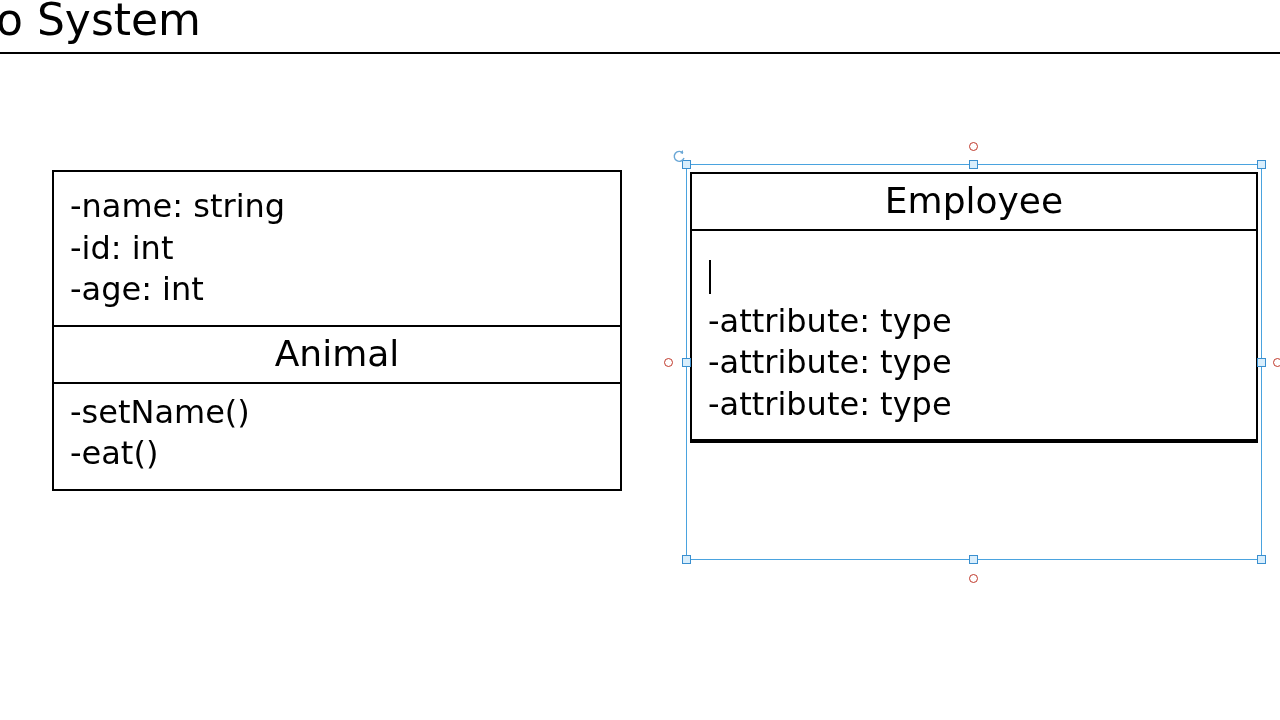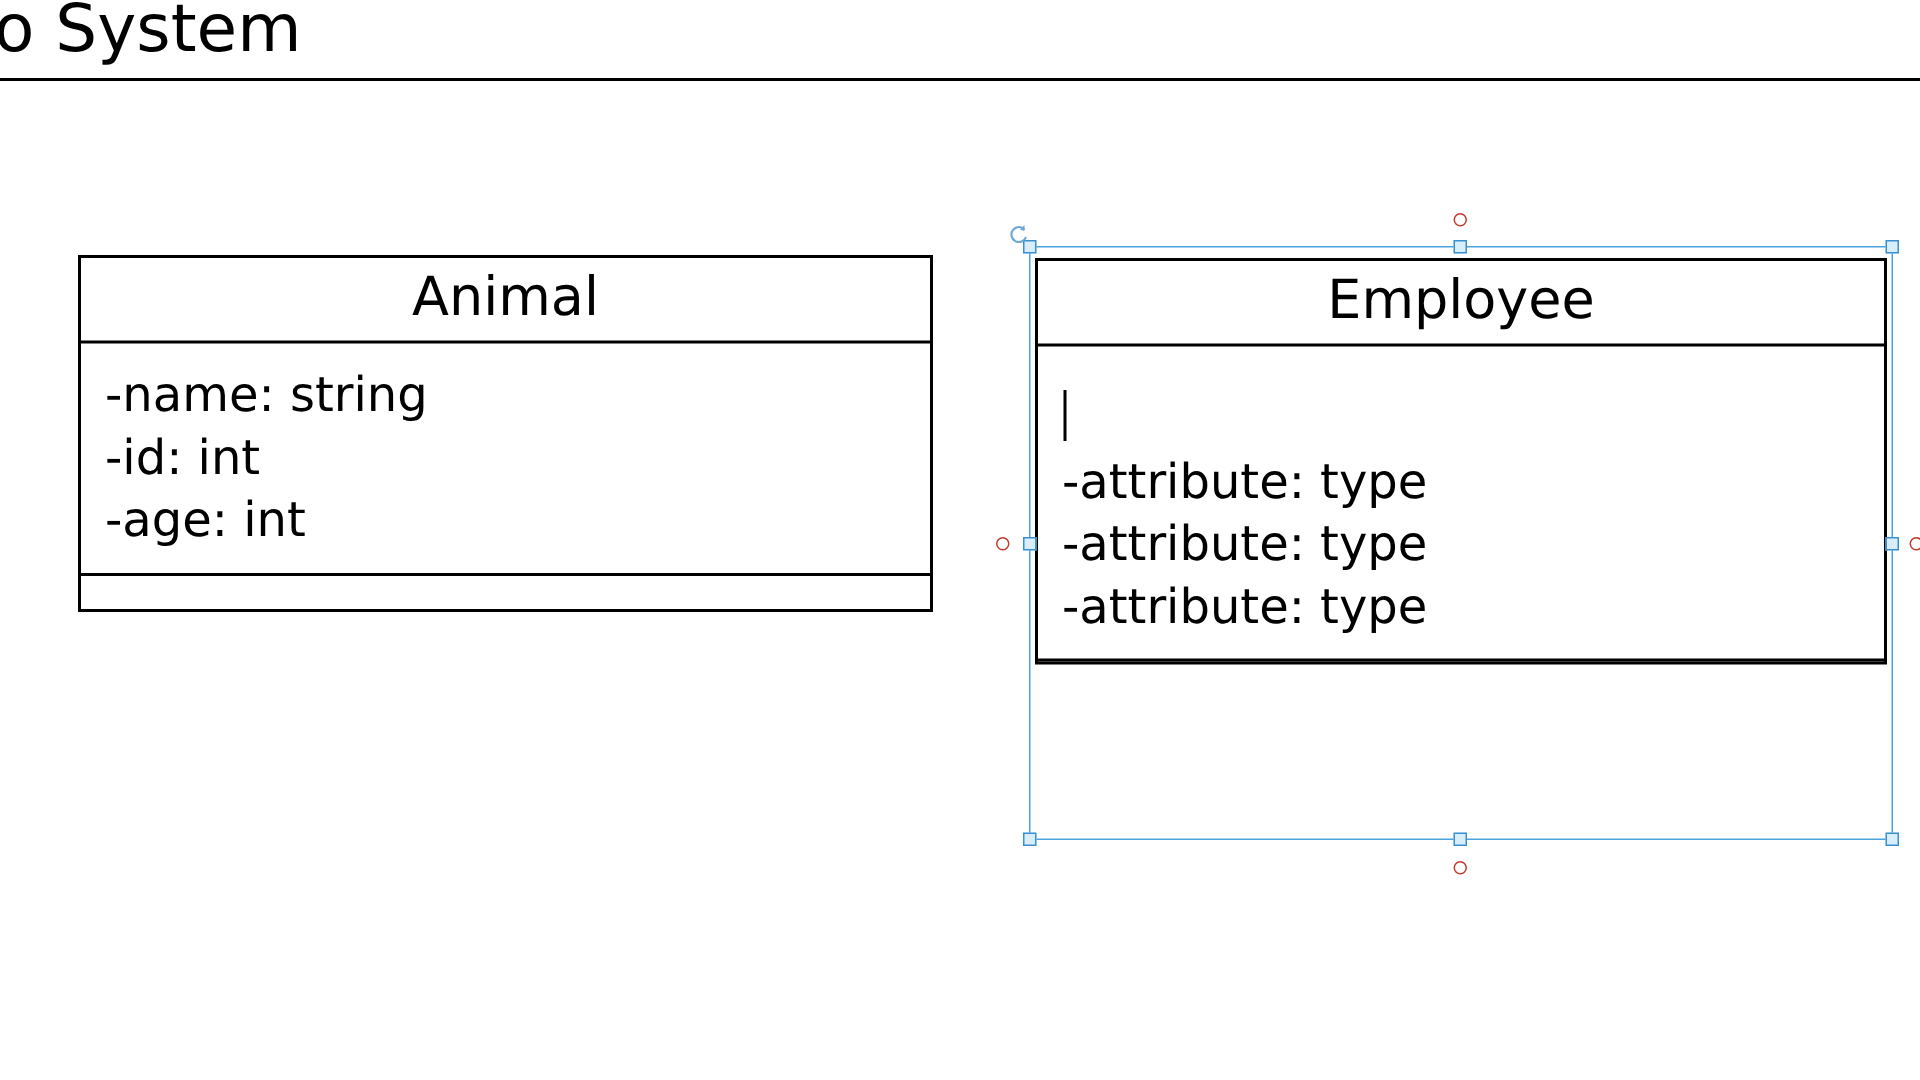--- a/index.html
+++ b/index.html
@@ -111,27 +111,29 @@
 </style>
 </head>
 <body>
 
 <div class="title">o System</div>
 <div class="title-underline"></div>
 
 <div class="canvas">
 
   <div class="uml" style="left:52px; top:170px; width:570px;">
-    <div class="section name-sec">Animal</div>
     <div class="section attr-sec">
       <div>-name: string</div>
       <div>-id: int</div>
       <div>-age: int</div>
     </div>
+    <div class="section name-sec">Animal</div>
     <div class="section meth-sec">
+      <div>-setName()</div>
+      <div>-eat()</div>
     </div>
   </div>
 
   <div class="uml" style="left:690px; top:172px; width:568px;gap:14px;">
     <div class="section name-sec">Employee</div>
     <div class="section attr-sec">
       <div>
         <span class="caret"></span>
       </div>
       <div>-attribute: type</div>

